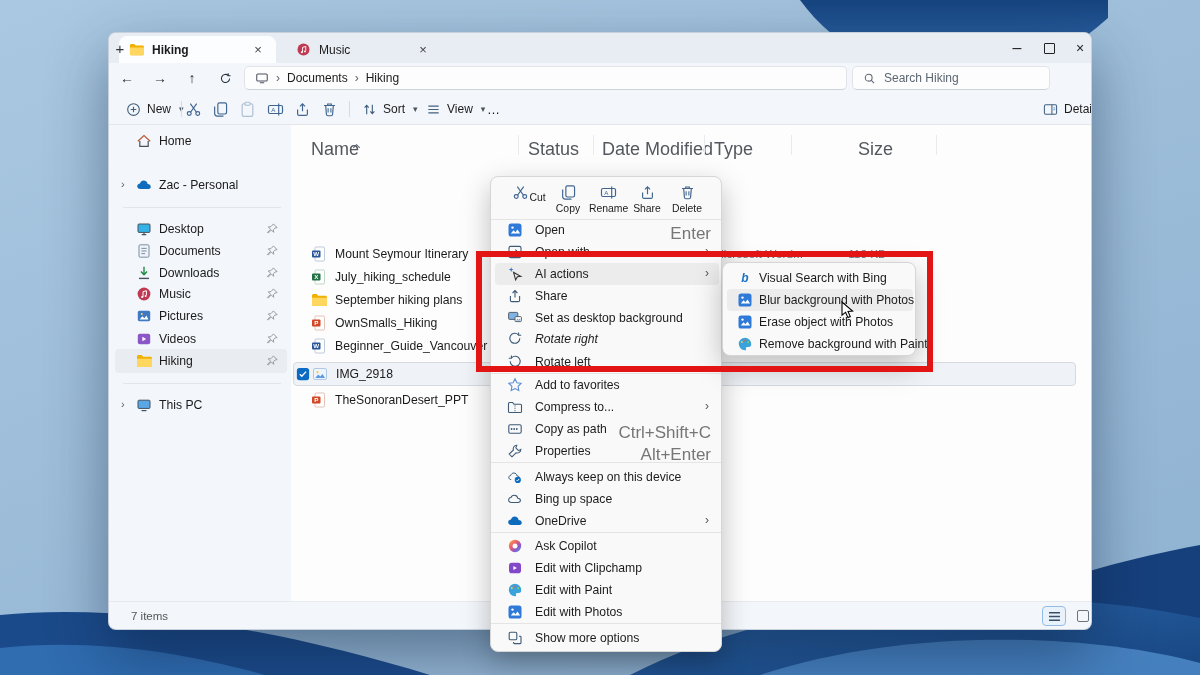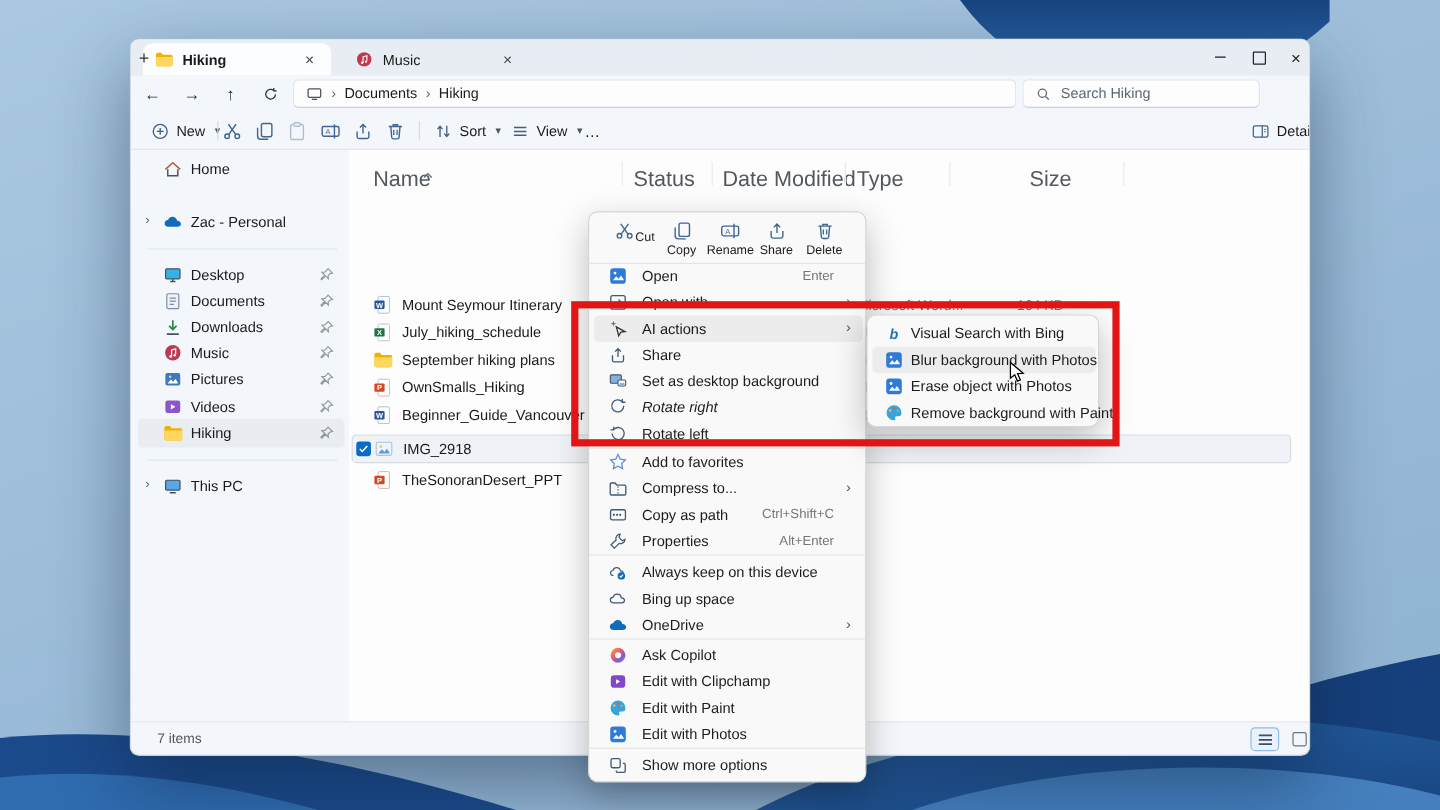--- a/index.html
+++ b/index.html
@@ -65,21 +65,21 @@
         box-shadow:0 10px 28px rgba(0,0,0,.25);box-sizing:border-box;}
   #ctxmenu{left:490px;top:176px;width:232px;height:476px;z-index:10;}
   #aisubmenu{left:722px;top:262px;width:194px;height:94px;z-index:12;}
   .qbtn{position:absolute;top:6px;width:38px;height:34px;border-radius:4px;text-align:center;font-size:10.4px;color:#1c1c1c;}
   .qbtn .qic{display:block;margin:1px auto 0;width:17px;height:17px;}
   .mdivider{position:absolute;left:0;width:100%;height:1px;background:#e4e4e4;}
   .mitem{position:absolute;left:4px;width:224px;height:22px;border-radius:4px;font-size:12.2px;color:#1c1c1c;}
   .mitem.hl{background:#ececec;}
   .mitem .mic{position:absolute;left:12px;top:3px;width:16px;height:16px;}
   .mitem .mlabel{position:absolute;left:40px;top:4px;white-space:nowrap;}
-  .mitem .mshort{position:absolute;right:24px;top:5px;font-size:11px;color:#767676;}
+  .mitem .mshort{position:absolute;right:8px;top:5px;font-size:17px;color:#767676;}
   .mitem .marrow{position:absolute;right:10px;top:3px;font-size:12px;color:#555;}
   .sub .mitem{width:186px;}
   .sub .mitem .mic{left:10px;}
   .sub .mitem .mlabel{left:32px;}
   
   #redrect{position:absolute;left:476px;top:251px;width:457px;height:121px;border-style:solid;border-width:6px;
            box-sizing:border-box;z-index:50;}
   #cursor{position:absolute;left:841px;top:301px;z-index:60;}
   .ic svg,.sic svg,.fic svg,.mic svg,.qic svg,.spin svg,.fstat svg,.fcheck svg{width:100%;height:100%;display:block;}
 </style>
@@ -424,21 +424,21 @@
             </span>
             <span class="fname">Mount Seymour Itinerary</span>
             <span class="fstat" style="width: 15px; height: 15px; display: inline-block; position: absolute;">
               <svg viewBox="0 0 16 16" style="width: 100%; height: 100%; display: block;">
                 <circle cx="8" cy="8" r="5.6" fill="none" stroke="#3f9d57" stroke-width="1.1"></circle>
                 <path d="M5.4 8l1.8 1.8 3.4-4" fill="none" stroke="#3f9d57" stroke-width="1.1"></path>
               </svg>
             </span>
             <span class="fcell" style="left: 293px;">23/11/2024 3:21 PM</span>
             <span class="fcell" style="left: 421px;">Microsoft Word...</span>
-            <span class="fcell fsize" style="left: 513px;">164 KB</span>
+            <span class="fcell fsize" style="left: 513px;">113 KB</span>
           </div>
           <div class="frow" style="top: 141px;">
             <span class="fic" style="width: 16px; height: 16px; display: inline-block; position: absolute;">
               <svg viewBox="0 0 16 16" style="width: 100%; height: 100%; display: block;">
                 <rect x="4" y="1" width="9.5" height="14" rx="1.2" fill="#fff" stroke="#aecdb8" stroke-width=".8"></rect>
                 <rect x="1" y="4.5" width="8.5" height="7" rx="1" fill="#217346"></rect>
                 <text x="5.2" y="10.3" font-size="6.2" font-weight="bold" fill="#fff" text-anchor="middle" font-family="sans-serif">X</text>
               </svg>
             </span>
             <span class="fname">July_hiking_schedule</span>

